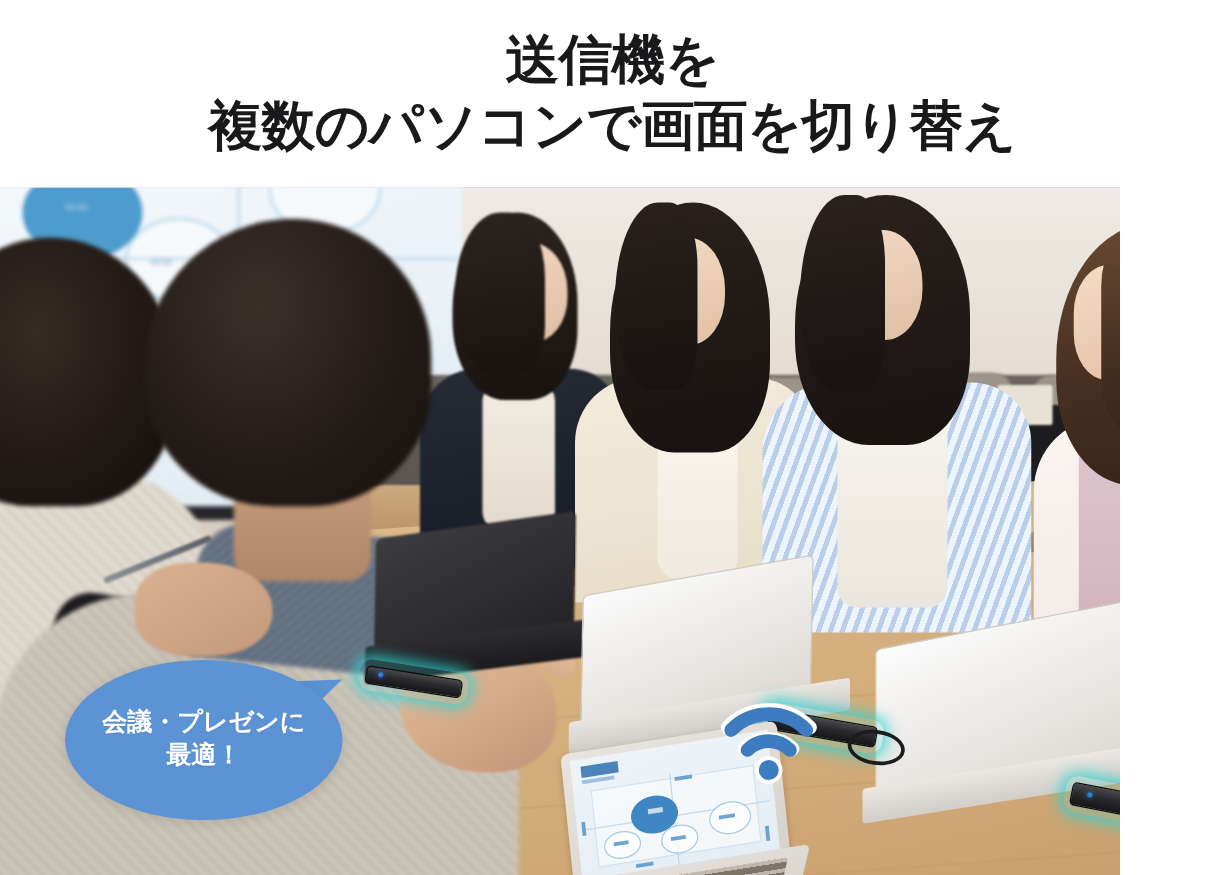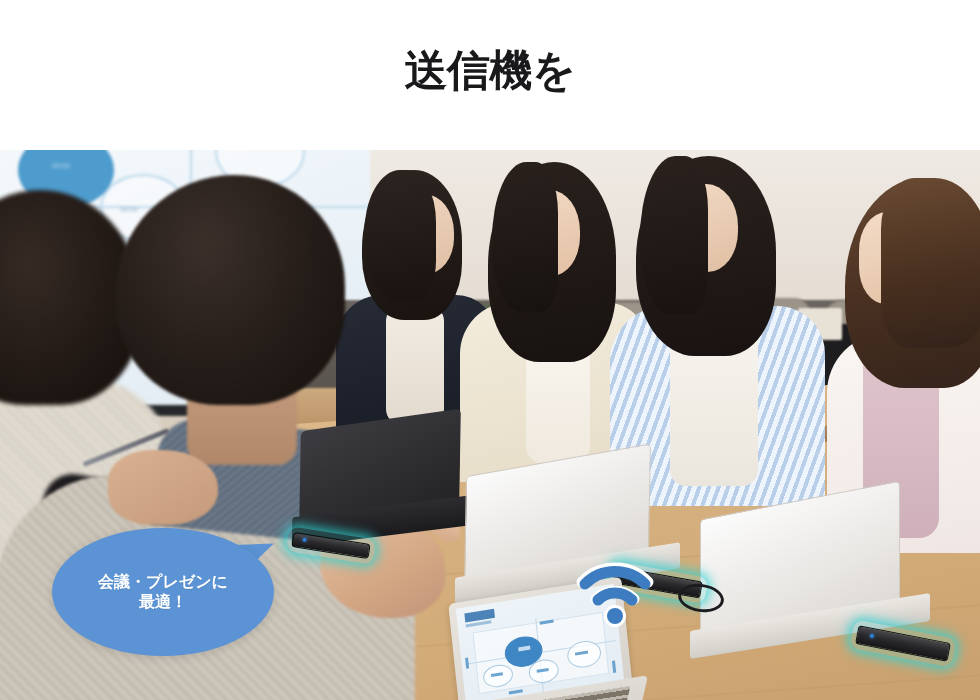--- a/index.html
+++ b/index.html
@@ -3,21 +3,21 @@
 <meta charset="utf-8">
 <title>Product Promo Banner</title>
 <style>
   * { margin:0; padding:0; box-sizing:border-box; }
   html, body {
     width:980px; height:700px; overflow:hidden;
     background:#ffffff;
     font-family:"Liberation Sans", sans-serif;
   }
   #banner {
-    position:relative; width:980px; height:700px;
+    position:relative; width:896px; height:700px;
     background:#8b5cf6; overflow:hidden;
   }
 
   
   .headline-block {
     position:absolute; left:0; top:0; width:980px; height:150px;
     background:#ffffff;
     display:flex; flex-direction:column;
     align-items:center; justify-content:center;
     z-index:40;
@@ -477,21 +477,21 @@
   }
   .bubble-tail {
     position:absolute; left:238px; top:540px; z-index:44;
     width:0; height:0;
     border-left:38px solid #5b93d4;
     border-top:8px solid transparent;
     border-bottom:22px solid transparent;
     transform:rotate(-14deg);
   }
   .bubble-text {
-    color:#ffffff; font-weight:bold; font-size:16px;
+    color:#ffffff; font-weight:bold; font-size:20px;
     line-height:1.28; text-align:center;
     letter-spacing:0px; white-space:nowrap;
     text-shadow:0 1px 1px rgba(0,0,0,0.08);
   }
 
   
   .wifi-icon {
     position:absolute; left:572px; top:556px; width:86px; height:72px; z-index:46;
   }
   .chair-green {
@@ -501,20 +501,21 @@
 </style>
 </head>
 <body>
 
 <div id="banner">
 
   <div class="headline-block">
     <div class="headline-line hl-1">
       <span class="hl-plain">送信機を</span>
     </div>
+    <div class="headline-line hl-2">複数のパソコンで画面を切り替え</div>
   </div>
 
   <div class="photo">
 
     <div class="wall"></div>
 
     <div class="present-screen">
       <div class="ps-node filled" style="left:38px;top:-14px;width:96px;height:76px;"></div>
       <div class="ps-label" style="left:72px;top:14px;color:#eaf3fa;">▭▭</div>
       <div class="ps-node" style="left:120px;top:28px;width:86px;height:68px;"></div>

